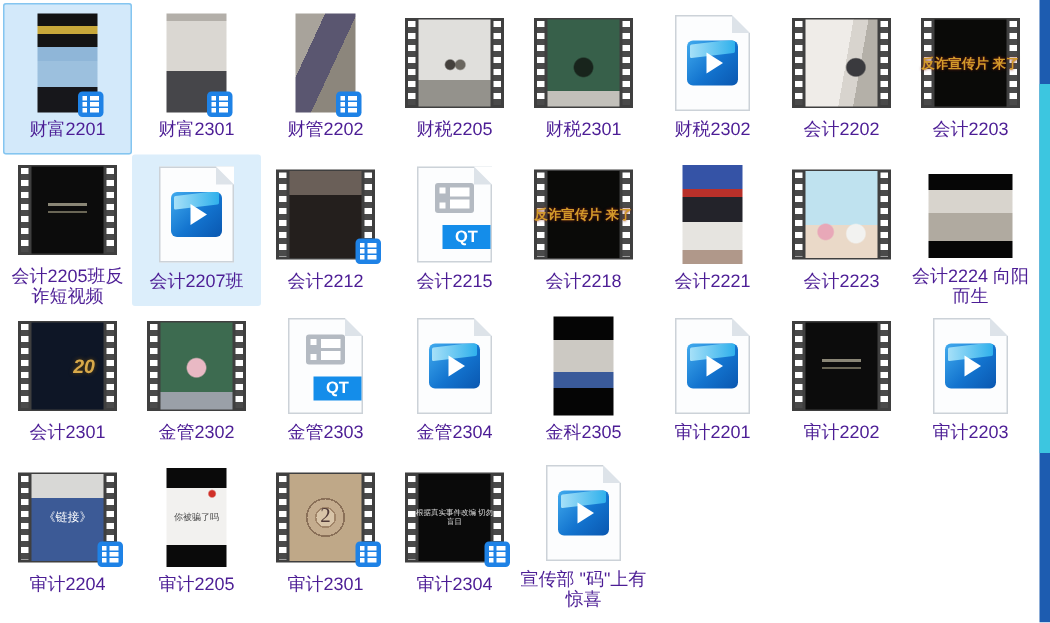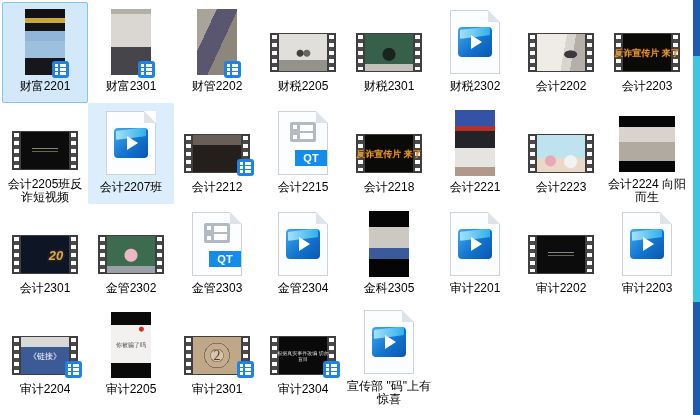--- a/index.html
+++ b/index.html
@@ -19,27 +19,27 @@
   .tile{
     display:flex;flex-direction:column;align-items:center;
     padding-top:3px;border-radius:2px;cursor:default;
   }
   .tile.selected{background:#dceefb;}
   .tile.focused{background:#d3e9fa;outline:1px solid #84c5f0;outline-offset:-1px;}
   .icon-wrap{height:71px;display:flex;align-items:flex-end;justify-content:center;position:relative;}
   .icon{position:relative;}
   .label{
     margin-top:4px;max-width:84px;text-align:center;
-    font-size:12px;line-height:13px;color:#000000;
+    font-size:12px;line-height:13px;color:#4c1d95;
     word-break:break-all;
   }
 
   
   .k-filmstrip{
-    width:66px;height:39px;margin-bottom:4px;background:#3f3f3f;
+    width:66px;height:60px;margin-bottom:4px;background:#3f3f3f;
     padding:1px 9px;box-sizing:border-box;
   }
   .k-filmstrip::before,.k-filmstrip::after{
     content:"";position:absolute;top:2px;bottom:2px;width:5px;
     background:repeating-linear-gradient(to bottom,#ffffff 0 4px,#4a4a4a 4px 8px);
   }
   .k-filmstrip::before{left:2px;}
   .k-filmstrip::after{right:2px;}
   .k-portrait{width:40px;height:66px;margin-bottom:1px;}
   .k-square{width:56px;height:56px;margin-bottom:2px;}

